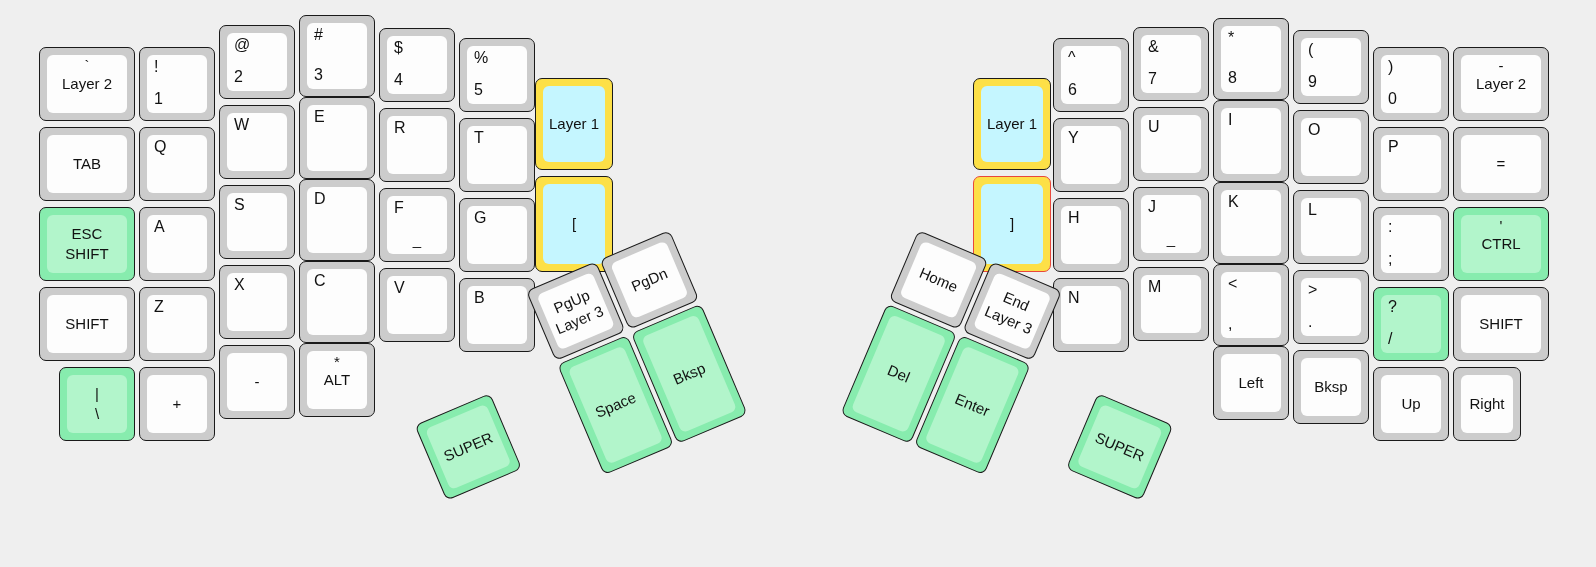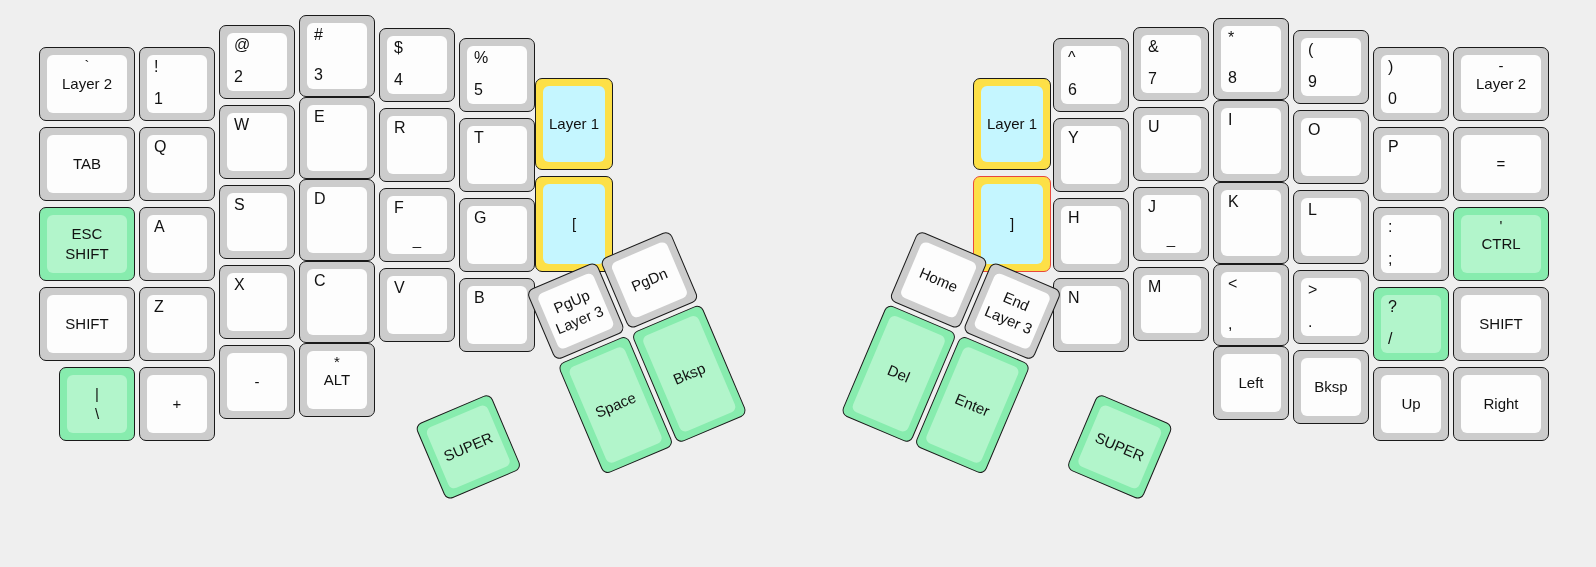--- a/index.html
+++ b/index.html
@@ -412,21 +412,21 @@
       <div class="key" style="left: 1293px; top: 350px; width: 76px; height: 74px;">
         <div class="cap">
           <span class="lg ctr">Bksp</span>
         </div>
       </div>
       <div class="key" style="left: 1373px; top: 367px; width: 76px; height: 74px;">
         <div class="cap">
           <span class="lg ctr">Up</span>
         </div>
       </div>
-      <div class="key" style="left: 1453px; top: 367px; width: 96px; height: 74px; text-decoration: underline;">
+      <div class="key" style="left: 1453px; top: 367px; width: 68px; height: 74px; text-decoration: underline;">
         <div class="cap">
           <span class="lg ctr">Right</span>
         </div>
       </div>
     </div>
 
   <div class="cluster" id="right-thumb" style="left: 1028px; top: 320px; transform: rotate(23deg);">
       <div class="key green" style="left: 93px; top: 40px; width: 82px; height: 82px;">
         <div class="cap">
           <span class="lg ctr">SUPER</span>

